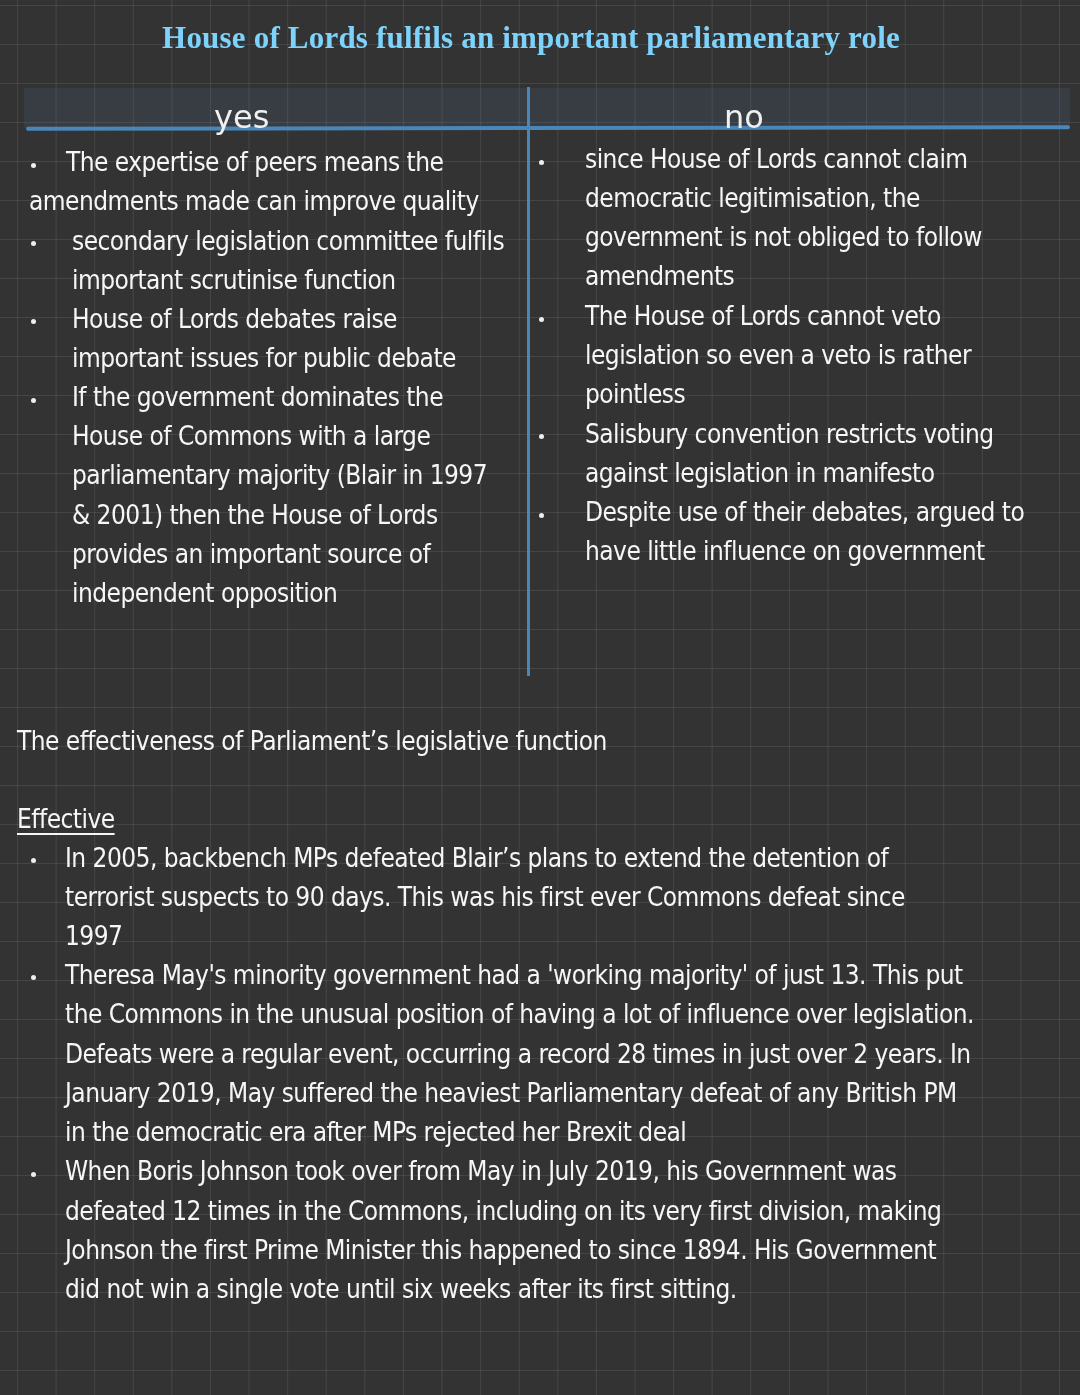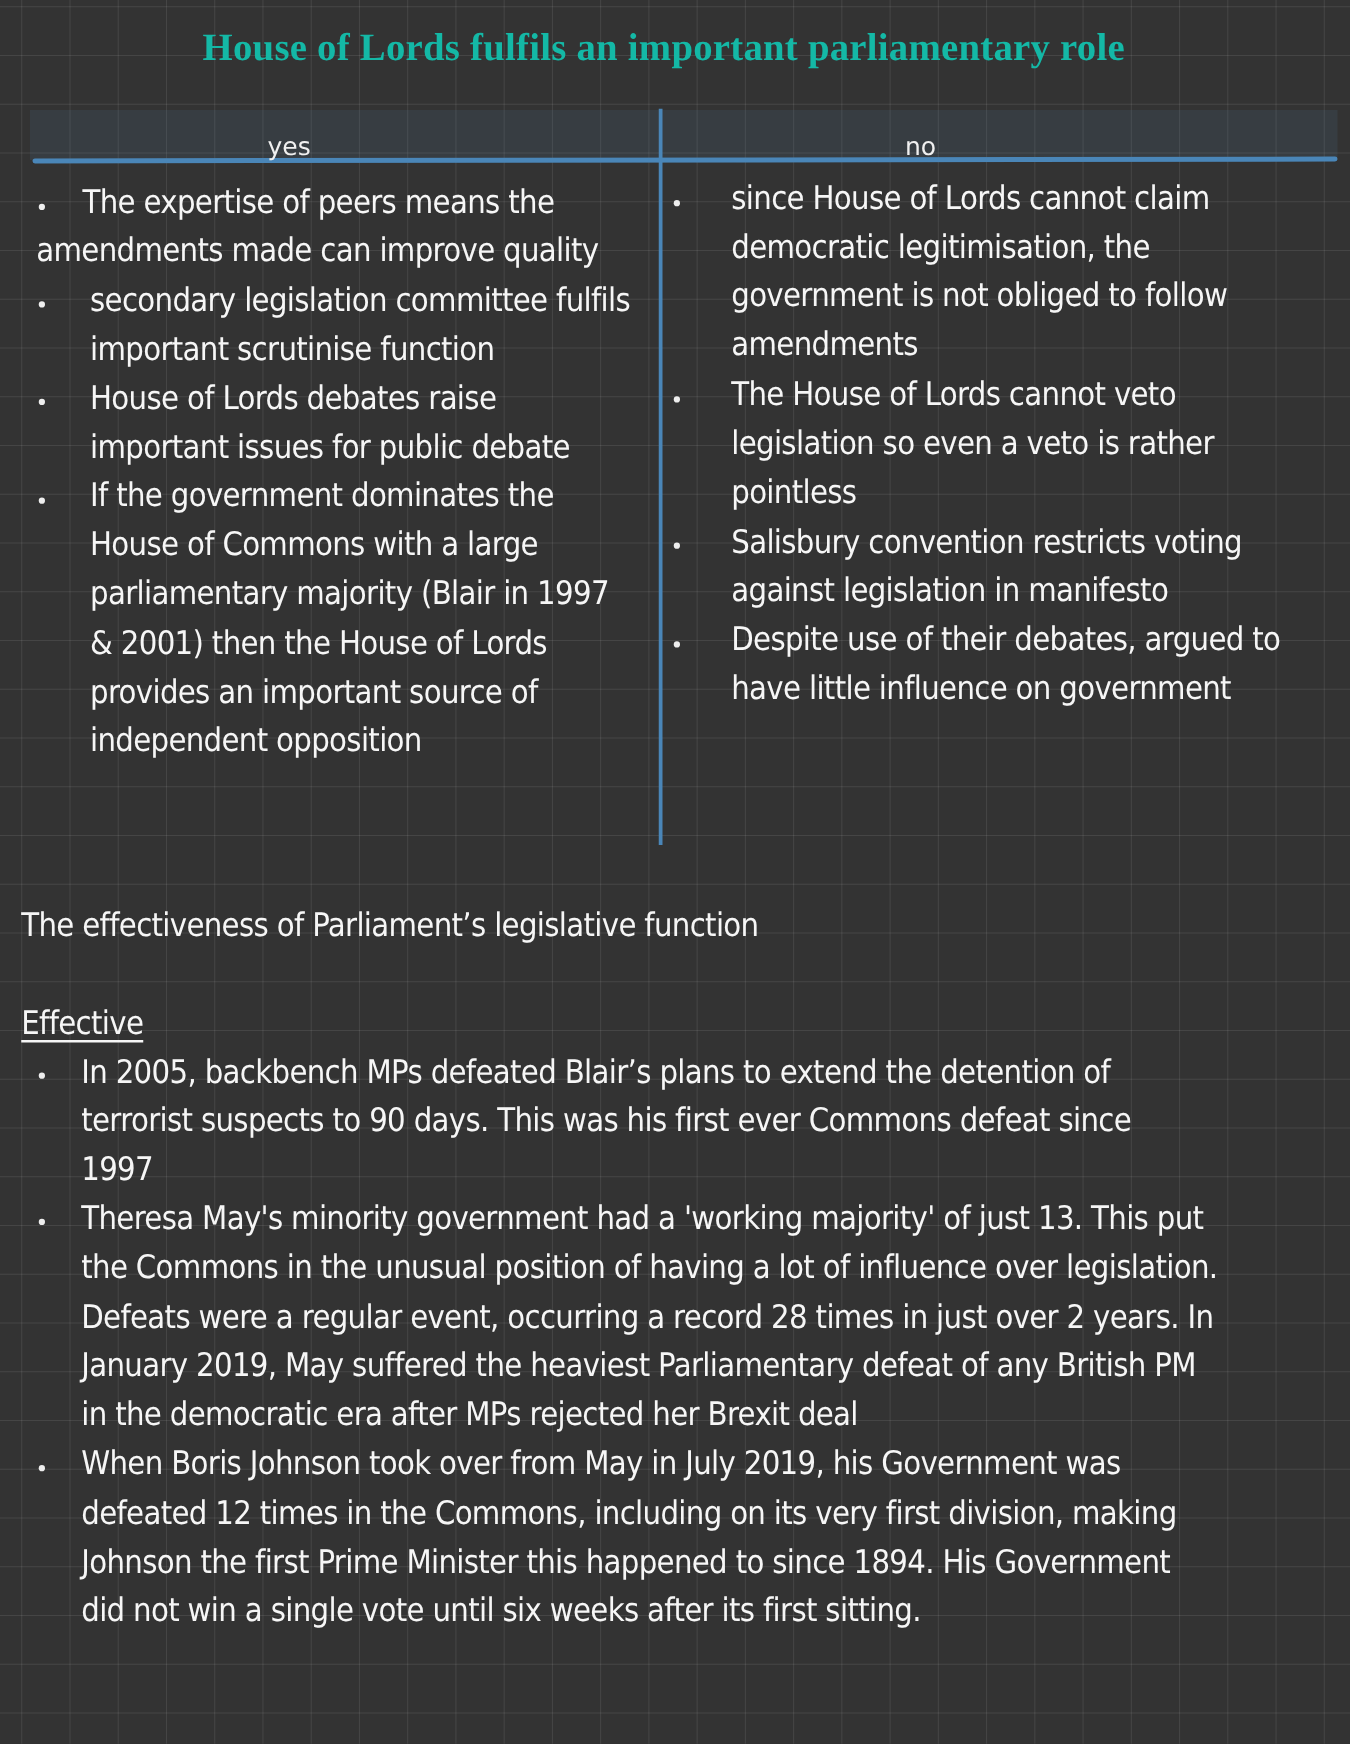--- a/index.html
+++ b/index.html
@@ -11,36 +11,36 @@
       linear-gradient(to bottom, rgba(255,255,255,0.09) 1px, transparent 1px);
     background-size: 38.6px 39px;
     background-position: 17px 5px;
     color: #f4f4f4;
     font-family: "DejaVu Sans", sans-serif;
   }
   .abs { position: absolute; }
   .title {
     left: 0; width: 1062px; top: 20px; text-align: center;
     font-family: "Liberation Serif", serif; font-weight: bold;
-    font-size: 31px; color: #14b8a6; letter-spacing: 0.2px;
+    font-size: 31px; color: #7dd3fc; letter-spacing: 0.2px;
   }
   .header-band {
     left: 24px; top: 88px; width: 1046px; height: 40px;
     background: rgba(80,110,140,0.18);
   }
   .hline {
     left: 26px; top: 126px; width: 1044px; height: 4px;
     background: #4a86b8; border-radius: 2px; transform: rotate(-0.08deg);
   }
   .vline {
     left: 527px; top: 87px; width: 3px; height: 589px;
     background: #4a86b8;
   }
   .col-head {
-    font-family: "DejaVu Sans", sans-serif; font-size: 20px; color: #f0f0f0;
+    font-family: "DejaVu Sans", sans-serif; font-size: 32px; color: #f0f0f0;
     top: 102px; line-height: 30px;
   }
   .hand {
     font-family: "DejaVu Sans", sans-serif;
     font-size: 26px; line-height: 39.2px; color: #f6f6f6;
     letter-spacing: -0.6px; transform: scaleX(0.9); transform-origin: left top;
     white-space: nowrap;
   }
   .bullet {
     position: absolute; width: 5px; height: 5px; border-radius: 50%;

